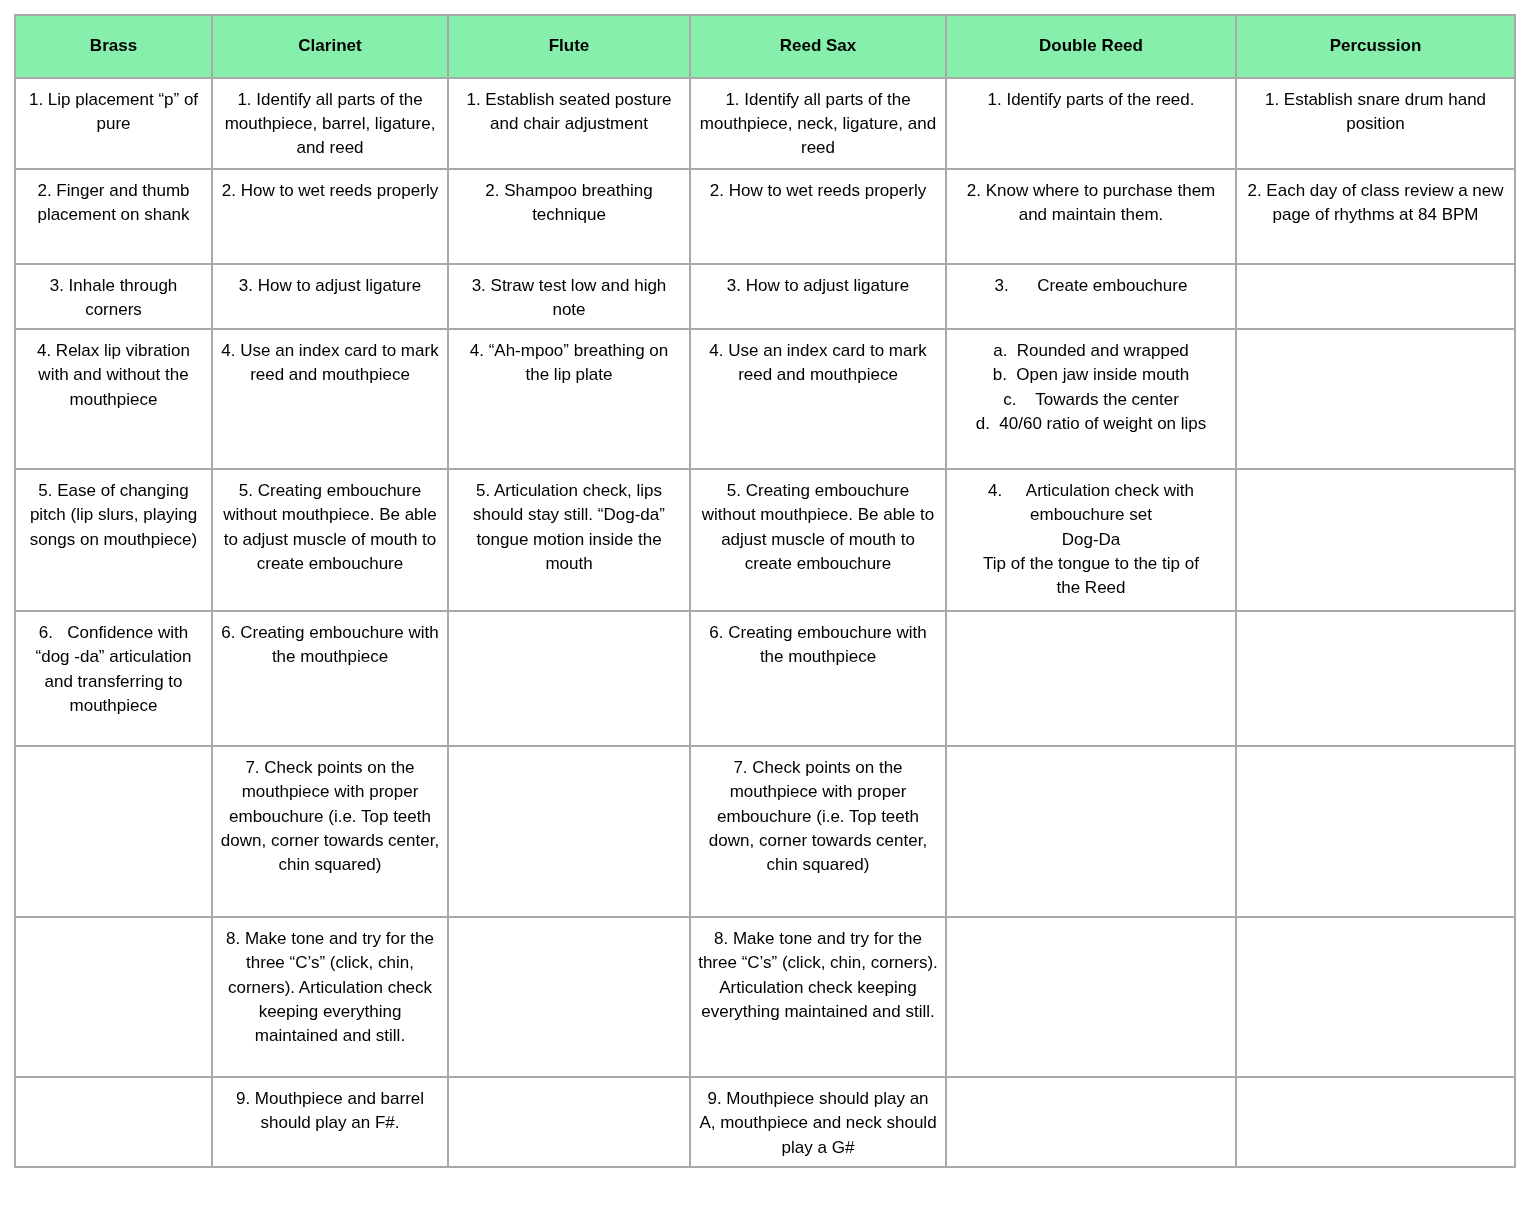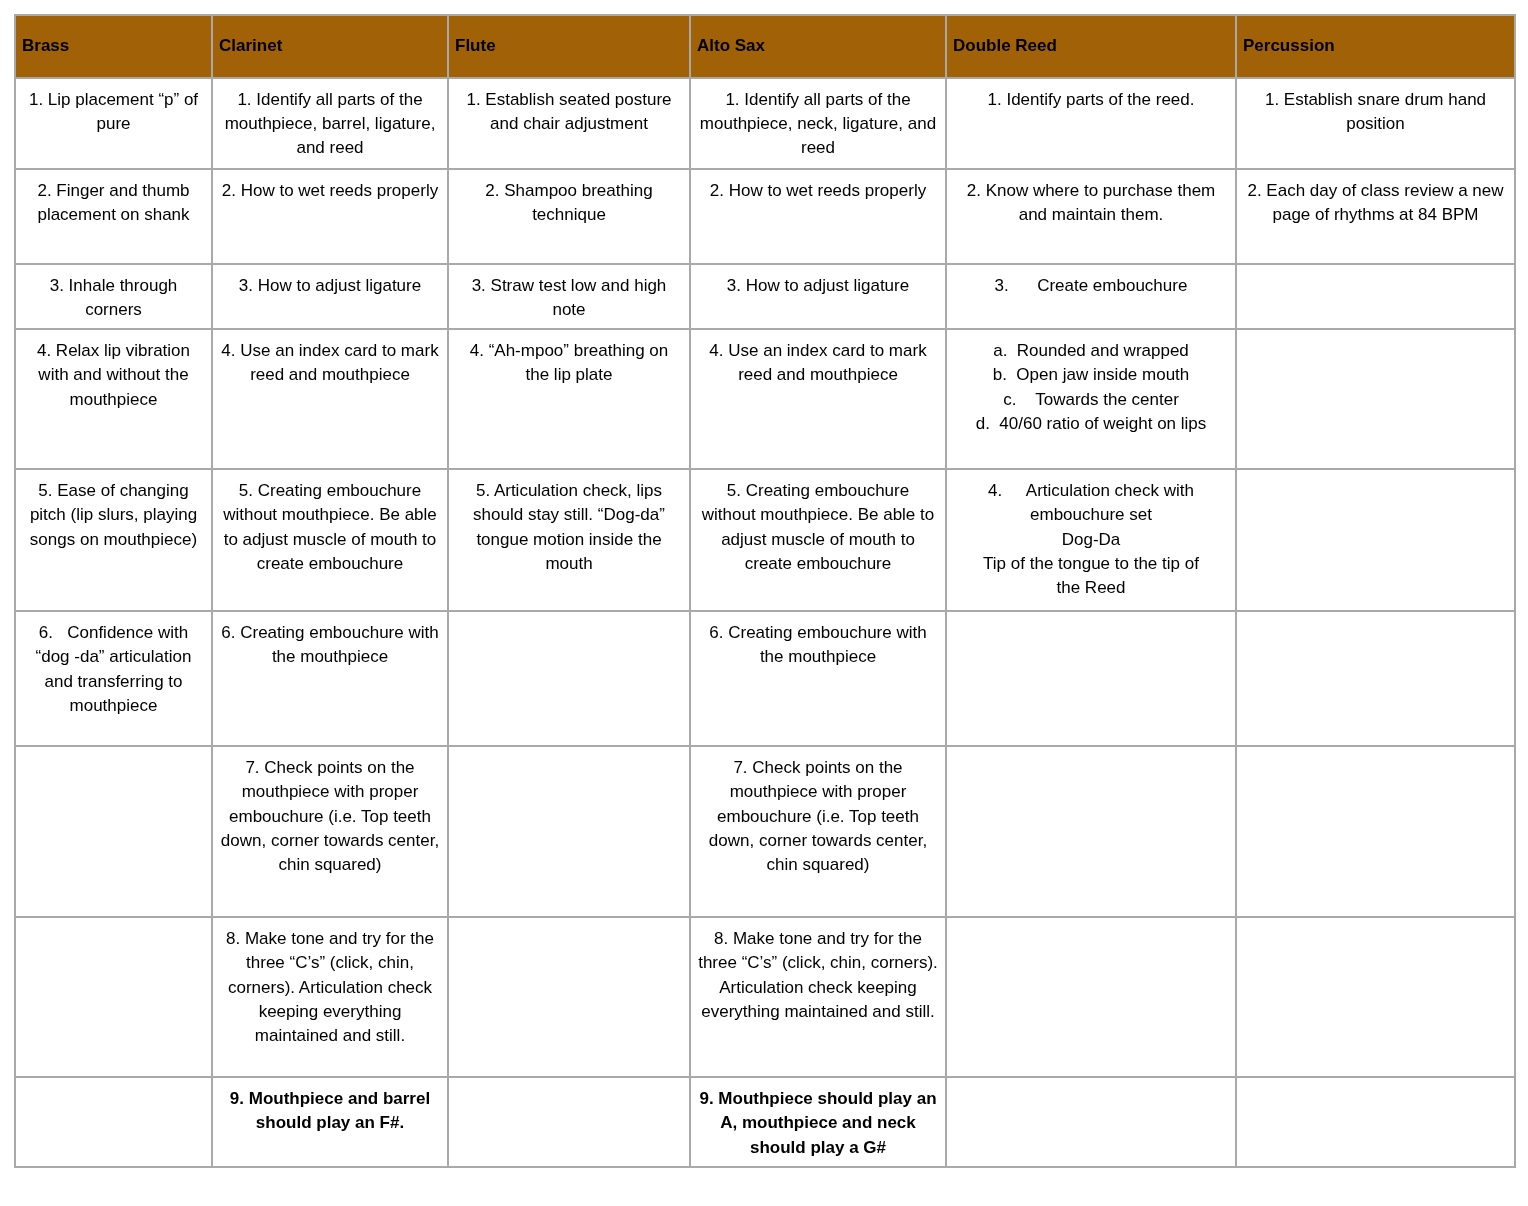--- a/index.html
+++ b/index.html
@@ -23,23 +23,23 @@
     width: 1500px;
     background: #ffffff;
   }
   table.curriculum th,
   table.curriculum td {
     border: 2px solid #a9a9a9;
     font-size: 17px;
     line-height: 1.42;
   }
   table.curriculum th {
-    background: #a16207;
+    background: #86efac;
     font-weight: bold;
-    text-align: left;
+    text-align: center;
     vertical-align: middle;
     height: 53px;
     padding: 4px 6px;
   }
   table.curriculum td {
     vertical-align: top;
     text-align: center;
     padding: 9px 7px 6px 7px;
     white-space: pre-line;
     background: #ffffff;
@@ -53,41 +53,41 @@
   col.c-percussion { width: 279px; }
   
   tr.r0 { height: 91px;  }
   tr.r1 { height: 95px; border-radius: 12px;  }
   tr.r2 { height: 62px;  }
   tr.r3 { height: 140px; margin-top: 32px; }
   tr.r4 { height: 142px; padding-left: 44px; }
   tr.r5 { height: 135px; margin-top: 24px; }
   tr.r6 { height: 171px; }
   tr.r7 { height: 160px; margin-top: 16px; }
-  tr.r8 { height: 83px; font-weight: bold; }
+  tr.r8 { height: 83px; }
 </style>
 </head>
 <body>
 
 <div class="page">
   <table class="curriculum">
     <colgroup>
       <col class="c-brass">
       <col class="c-clarinet">
       <col class="c-flute">
       <col class="c-altosax">
       <col class="c-doublereed">
       <col class="c-percussion">
     </colgroup>
     <thead>
       <tr>
         <th>Brass</th>
         <th>Clarinet</th>
         <th>Flute</th>
-        <th>Alto Sax</th>
+        <th>Reed Sax</th>
         <th>Double Reed</th>
         <th>Percussion</th>
       </tr>
     </thead>
     <tbody>
       <tr class="r0">
         <td>1. Lip placement “p” of pure</td>
         <td>1. Identify all parts of the mouthpiece, barrel, ligature, and reed</td>
         <td>1. Establish seated posture and chair adjustment</td>
         <td>1. Identify all parts of the mouthpiece, neck, ligature, and reed</td>

